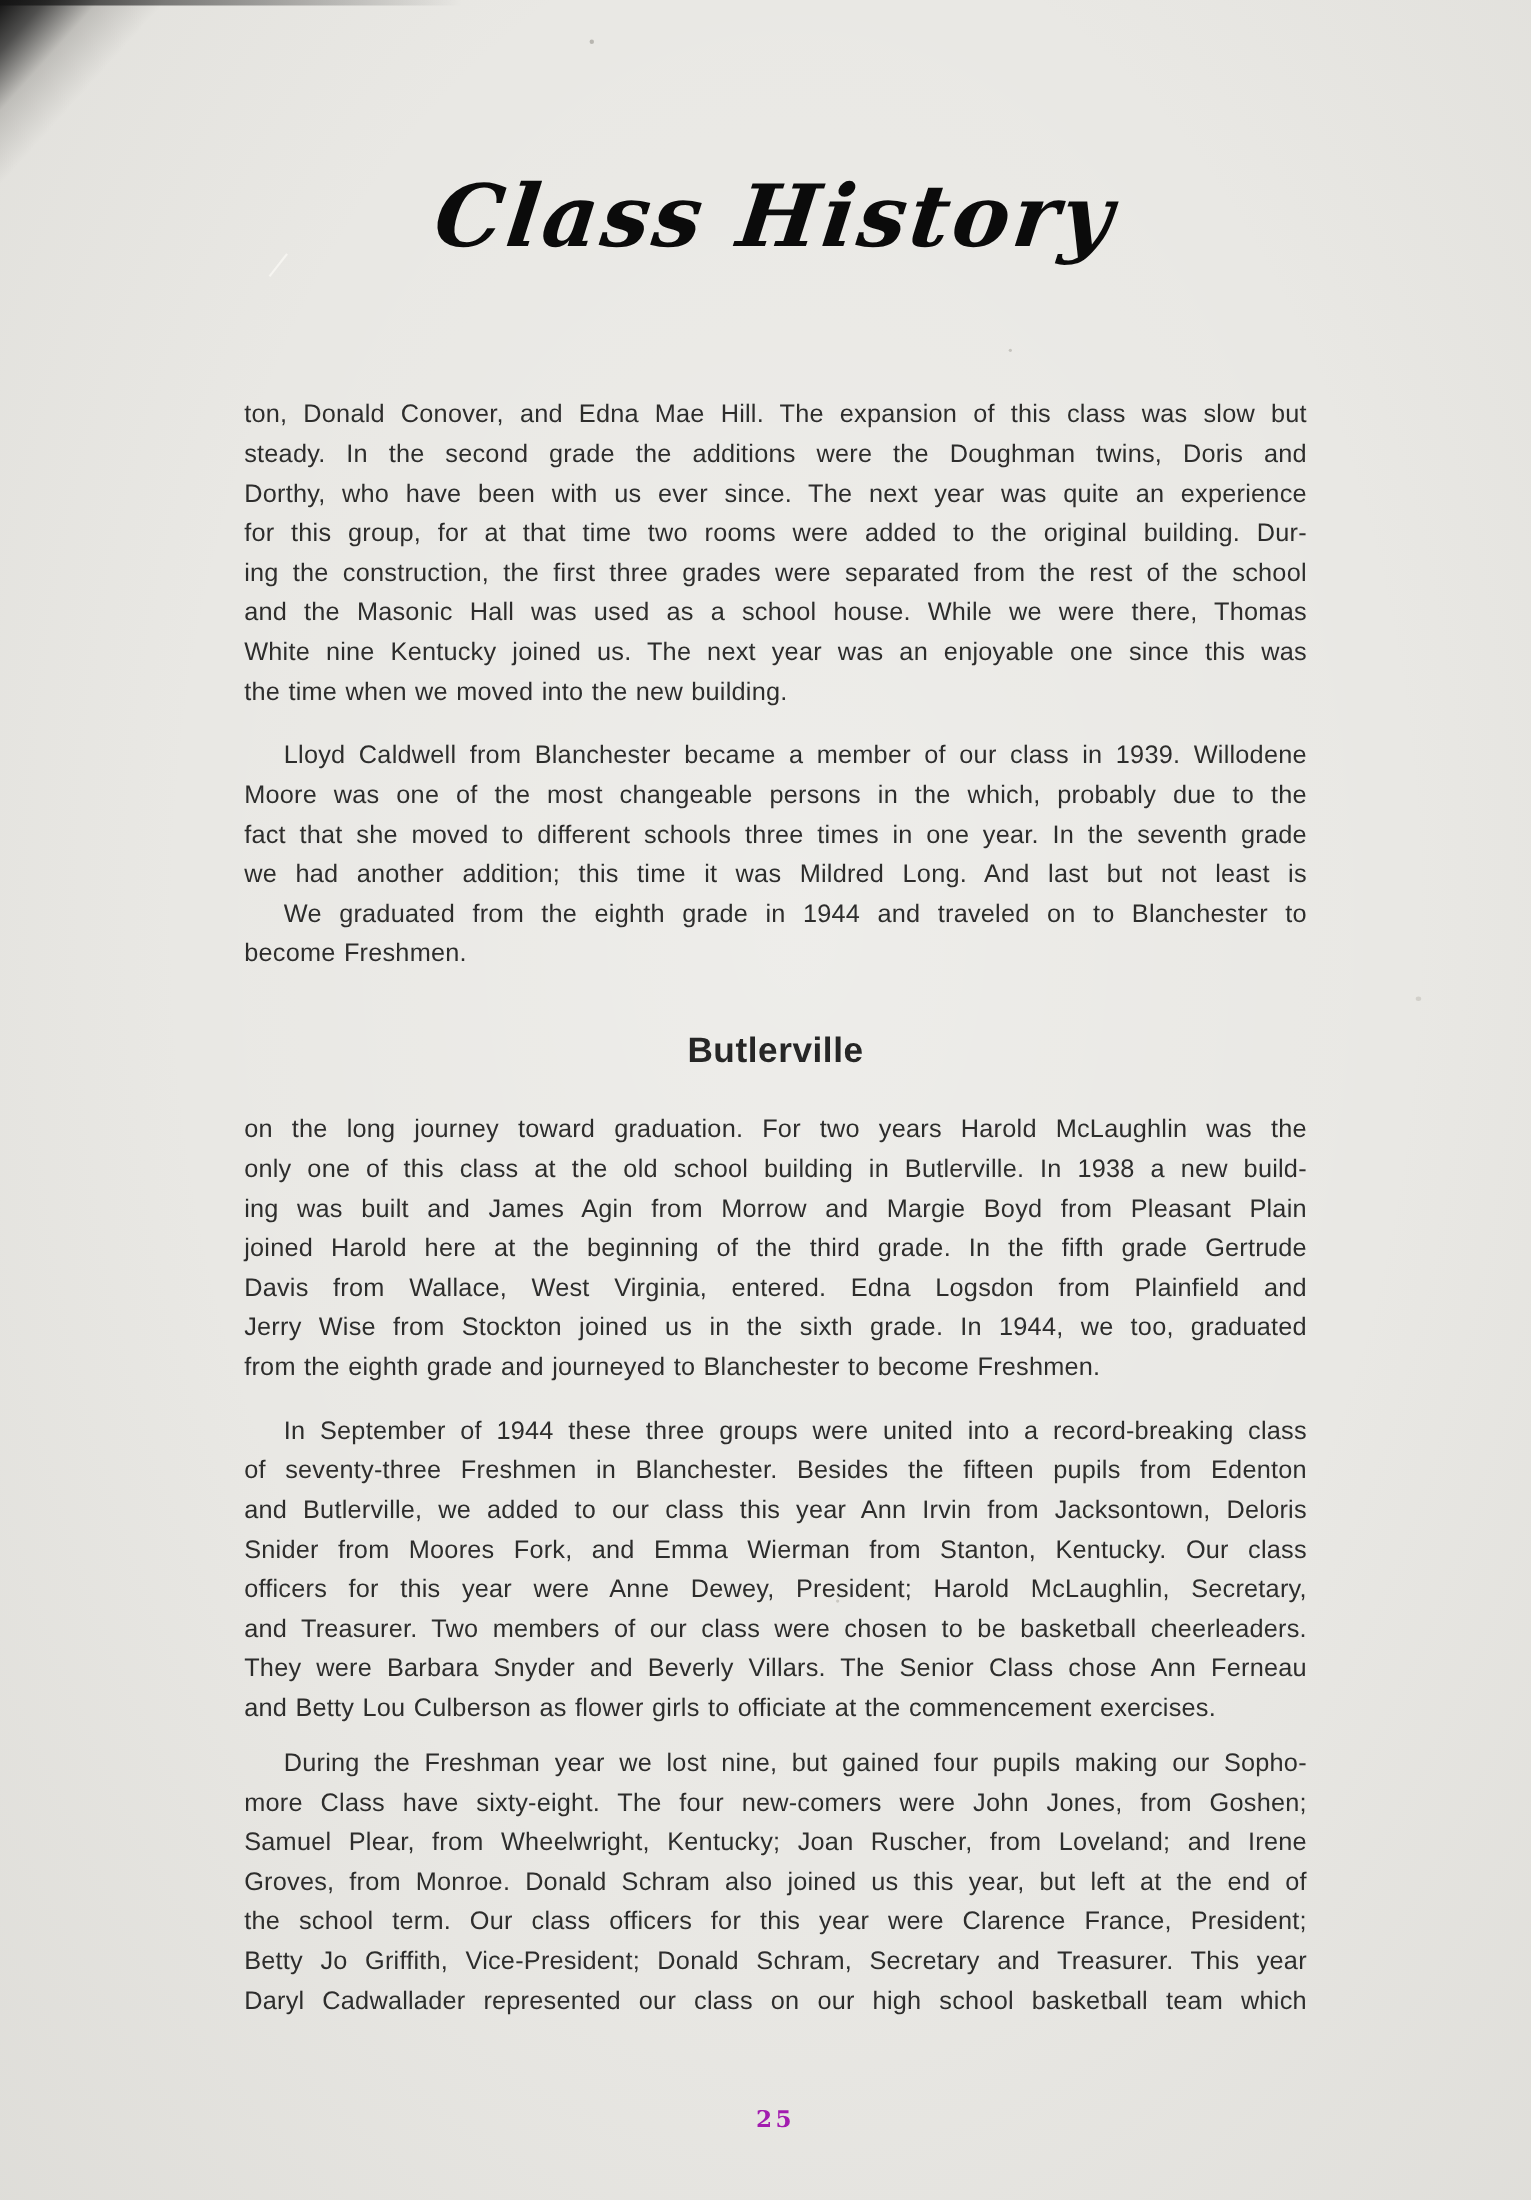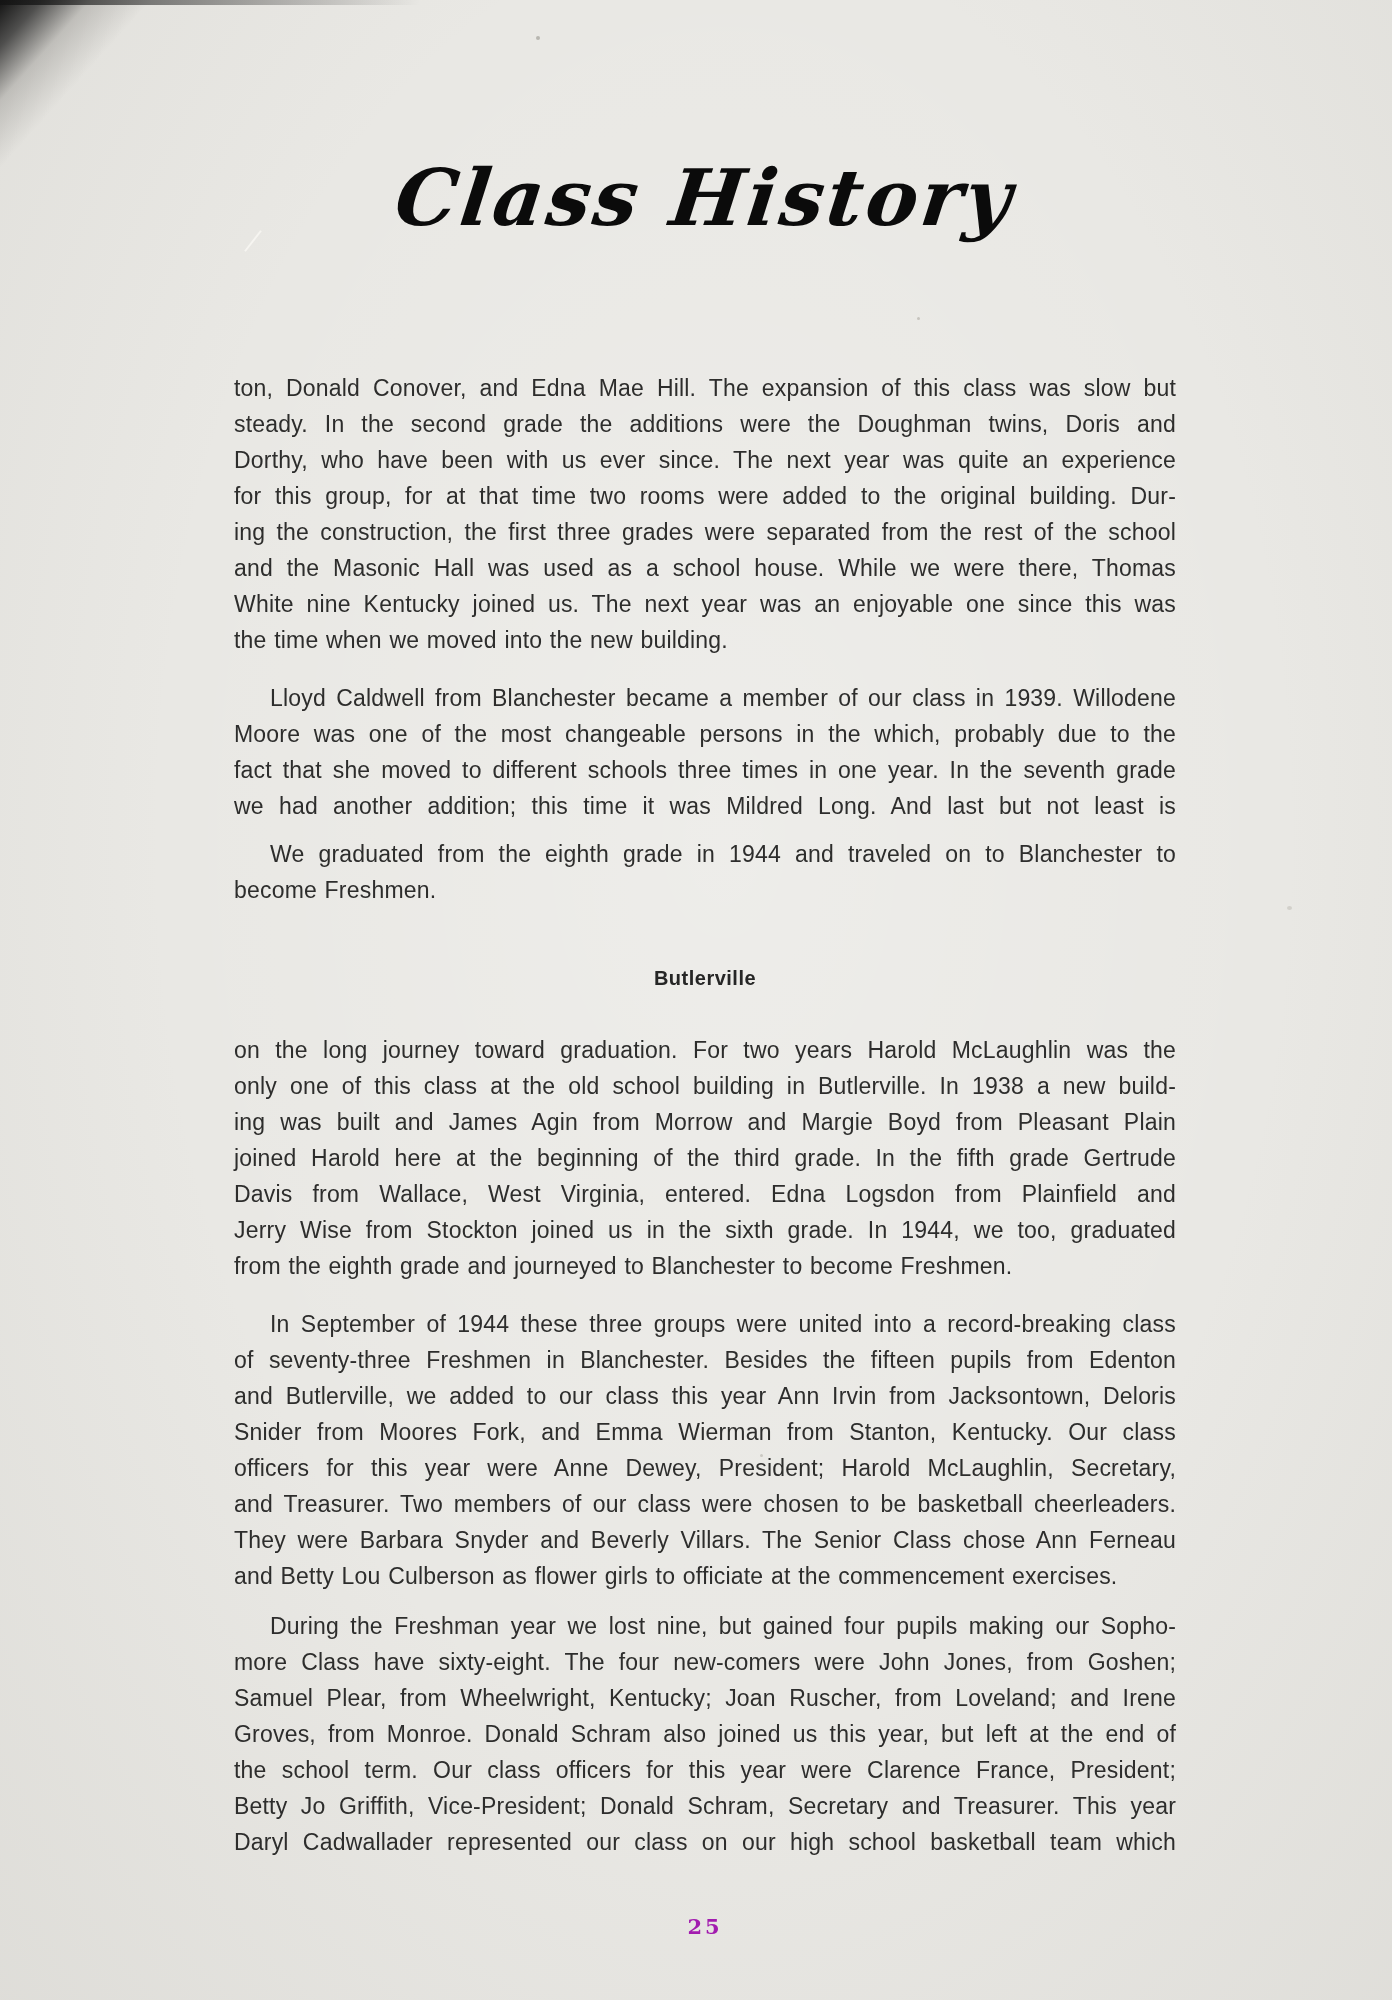--- a/index.html
+++ b/index.html
@@ -74,34 +74,34 @@
     position: absolute;
     top: 358px;
     left: 222px;
     width: 966px;
     color: #2d2d2c;
     font-size: 23px;
     line-height: 36px;
     letter-spacing: 0.2px;
     word-spacing: 1px;
   }
-  .para { margin: 12px; }
+  .para { margin: 0; }
   .mt22 { margin-top: 22px; }
   .mt14 { margin-top: 14px; }
   .line {
     text-align: justify;
     text-align-last: justify;
   }
   .line.end { text-align-last: left; }
   .line.indent { text-indent: 36px; }
 
   .section-heading {
     margin: 52px 0 36px 0;
     text-align: center;
-    font-size: 20px;
+    font-size: 32px;
     font-weight: bold;
     letter-spacing: 0.5px;
     color: #262626;
   }
 
   .page-number {
     position: absolute;
     top: 1914px;
     left: 222px;
     width: 966px;

